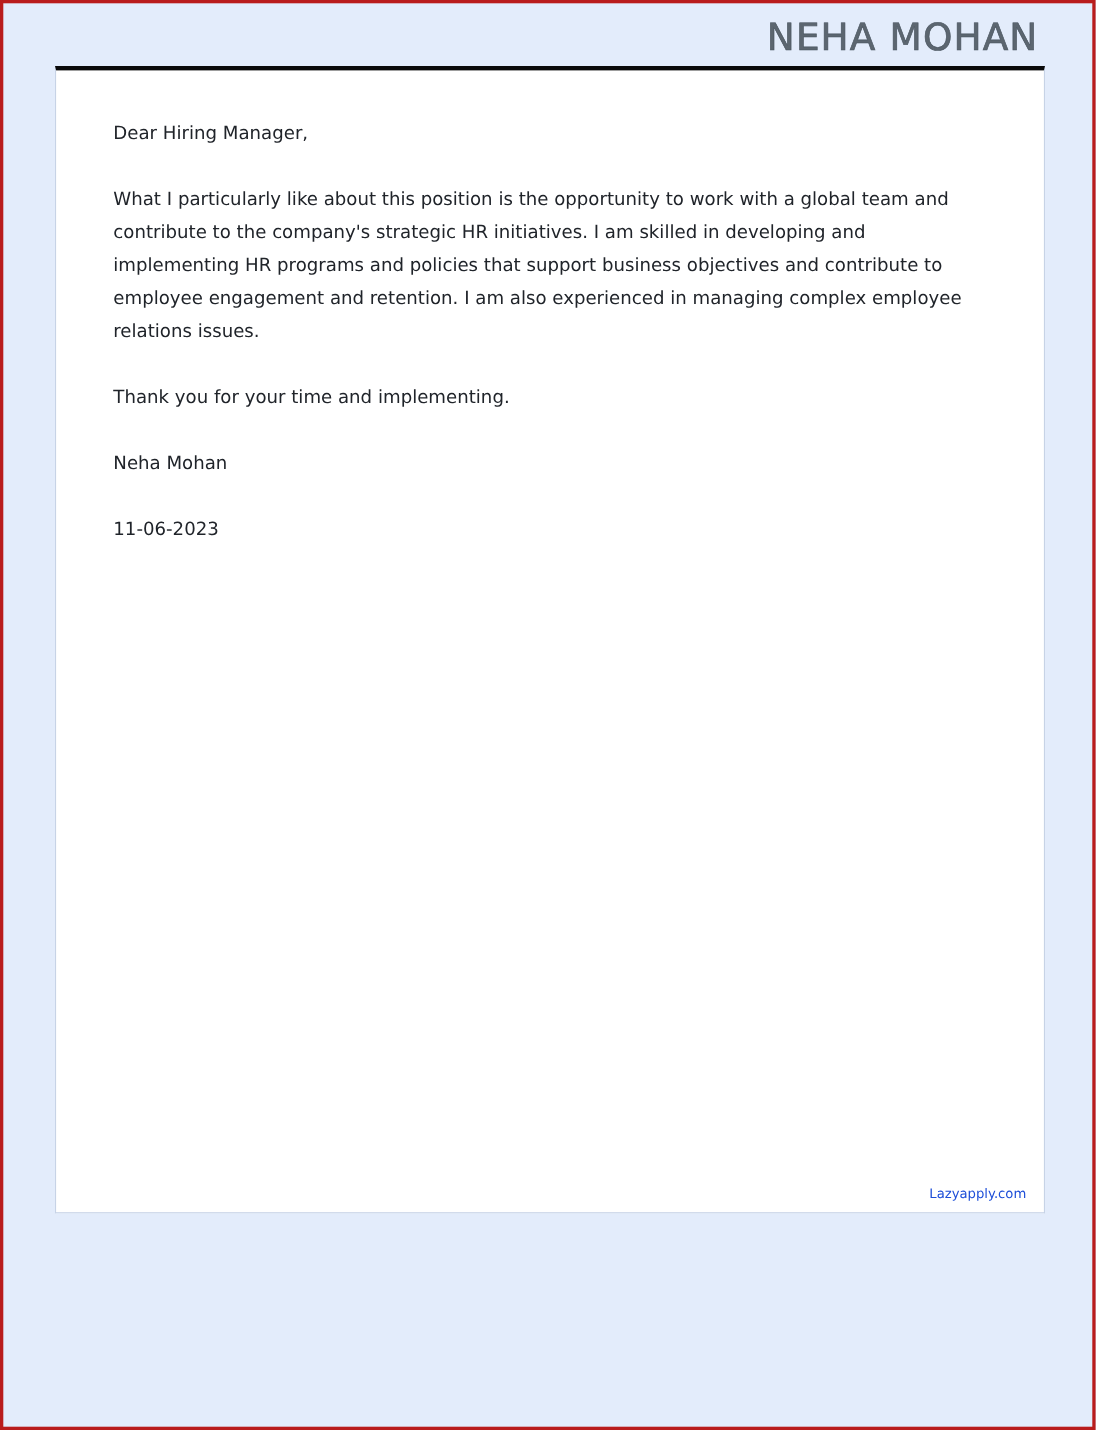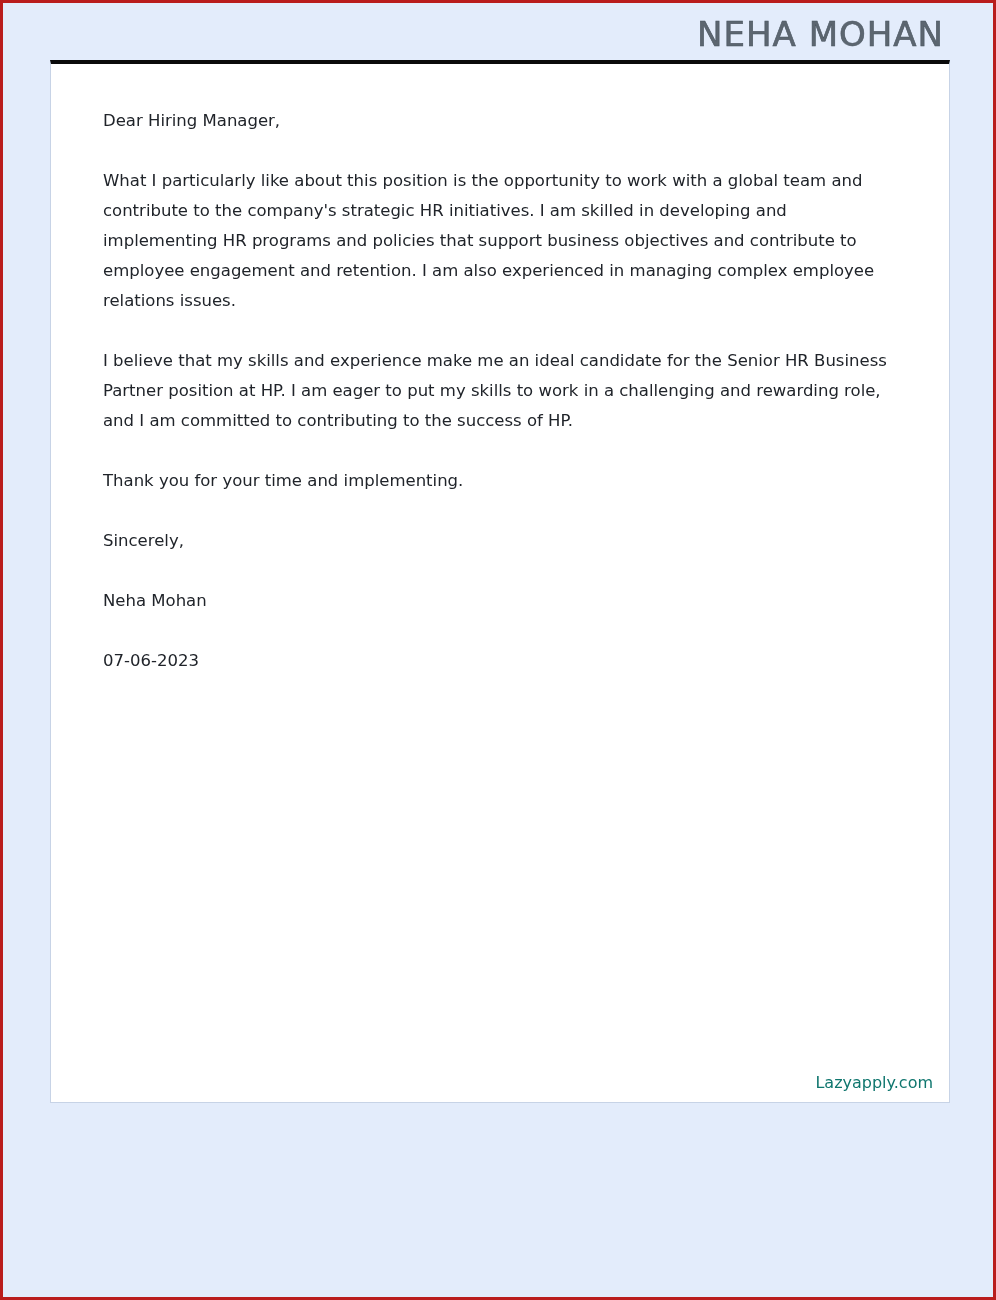--- a/index.html
+++ b/index.html
@@ -75,43 +75,41 @@
     color: #2f7fd1;
     font-size: 16.5px;
     line-height: 30px;
     margin: 0;
     font-family: "DejaVu Sans", sans-serif;
   }
   .footer {
     position: absolute;
     right: 16px;
     bottom: 10px;
-    font-size: 16px;
-    color: #0f766e;
+    font-size: 12px;
+    color: #1d4ed8;
     font-family: "DejaVu Sans", sans-serif;
   }
 </style>
 </head>
 <body>
 
 <div class="page">
 
   <div class="header">
     <div class="header-name">NEHA MOHAN</div>
   </div>
 
   <div class="sheet">
 
     <div class="letter">
       <p>Dear Hiring Manager,</p>
       <p>What I particularly like about this position is the opportunity to work with a global team and contribute to the company's strategic HR initiatives. I am skilled in developing and implementing HR programs and policies that support business objectives and contribute to employee engagement and retention. I am also experienced in managing complex employee relations issues.</p>
-      <p>I believe that my skills and experience make me an ideal candidate for the Senior HR Business Partner position at HP. I am eager to put my skills to work in a challenging and rewarding role, and I am committed to contributing to the success of HP.</p>
       <p>Thank you for your time and implementing.</p>
-      <p>Sincerely,</p>
       <p class="tight">Neha Mohan</p>
-      <p class="date">07-06-2023</p>
+      <p class="date">11-06-2023</p>
     </div>
 
     <div class="footer">Lazyapply.com</div>
 
   </div>
 
 </div>
 
 </body></html>

